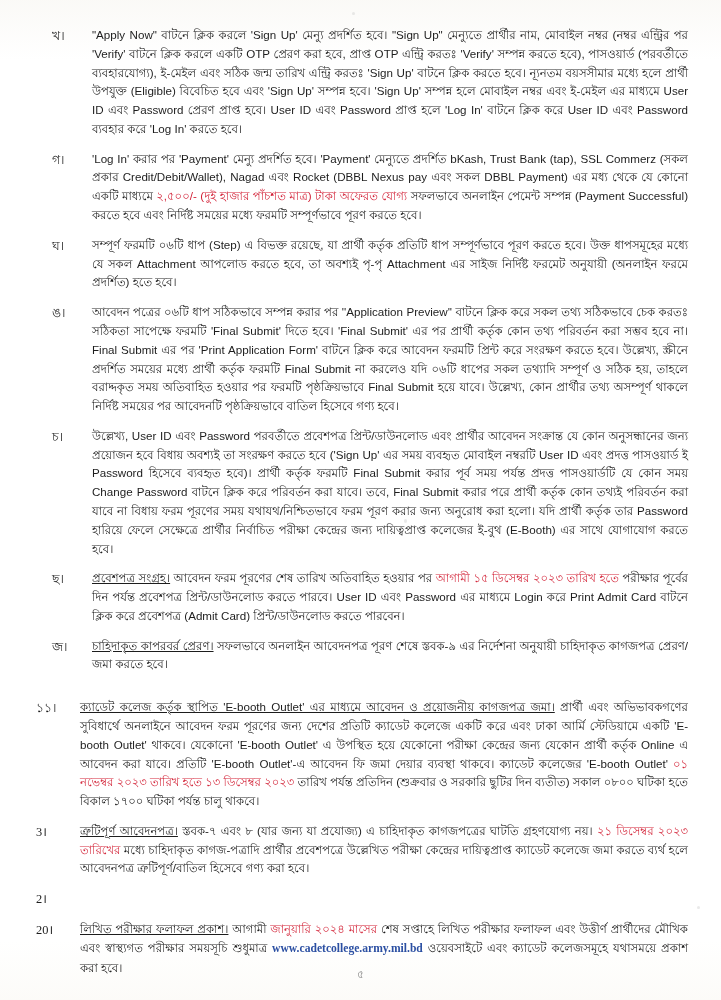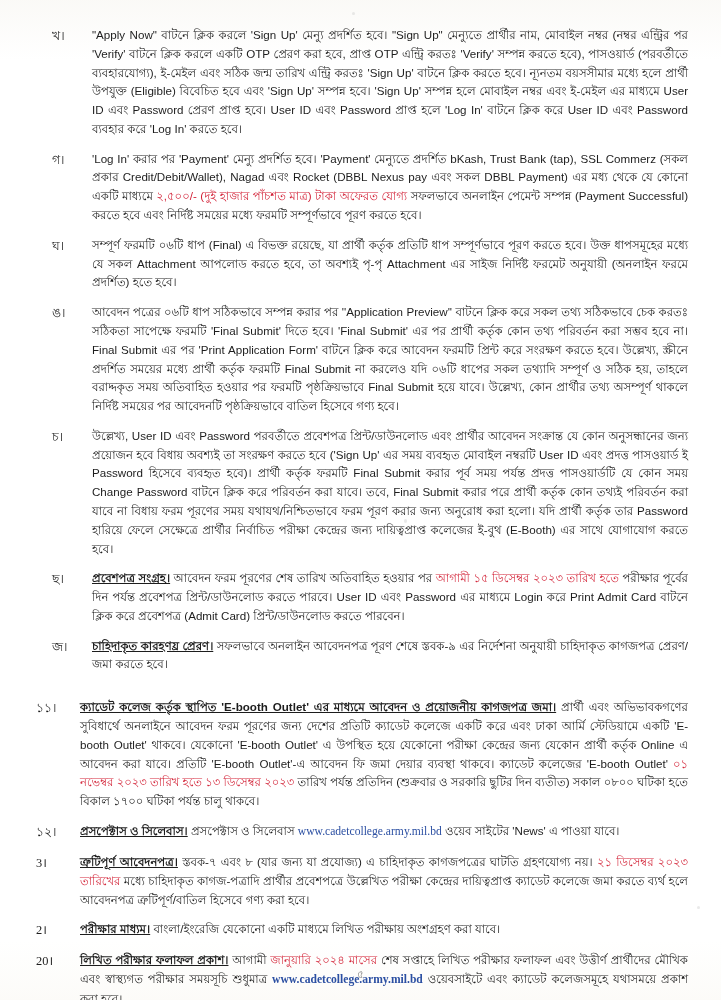--- a/index.html
+++ b/index.html
@@ -67,21 +67,21 @@
   .redplain {
     color: #d4283c;
     margin-top: 44px;
   }
   .blue {
     color: #2b4fa2;
   }
   .blue.b { font-weight: bold; }
   .u {
     text-decoration: underline;
-    font-weight: bold;
+    font-weight: normal;
   }
   .lat {
     font-family: "Liberation Serif", "DejaVu Serif", serif;
   }
   .bn {
     font-family: "Liberation Sans", "DejaVu Sans", sans-serif;
     font-size: 11.6px;
   }
   .spacer-md { height: 13px; }
 
@@ -118,63 +118,58 @@
       <span class="body bn">"Apply Now" বাটনে ক্লিক করলে 'Sign Up' মেন্যু প্রদর্শিত হবে। "Sign Up" মেন্যুতে প্রার্থীর নাম, মোবাইল নম্বর (নম্বর এন্ট্রির পর 'Verify' বাটনে ক্লিক করলে একটি OTP প্রেরণ করা হবে, প্রাপ্ত OTP এন্ট্রি করতঃ 'Verify' সম্পন্ন করতে হবে), পাসওয়ার্ড (পরবর্তীতে ব্যবহারযোগ্য), ই-মেইল এবং সঠিক জন্ম তারিখ এন্ট্রি করতঃ 'Sign Up' বাটনে ক্লিক করতে হবে। ন্যূনতম বয়সসীমার মধ্যে হলে প্রার্থী উপযুক্ত (Eligible) বিবেচিত হবে এবং 'Sign Up' সম্পন্ন হবে। 'Sign Up' সম্পন্ন হলে মোবাইল নম্বর এবং ই-মেইল এর মাধ্যমে User ID এবং Password প্রেরণ প্রাপ্ত হবে। User ID এবং Password প্রাপ্ত হলে 'Log In' বাটনে ক্লিক করে User ID এবং Password ব্যবহার করে 'Log In' করতে হবে।</span>
     </div>
 
     <div class="para top">
       <span class="marker">গ।</span>
       <span class="body bn"><span>'Log In' করার পর 'Payment' মেন্যু প্রদর্শিত হবে। 'Payment' মেন্যুতে প্রদর্শিত bKash, Trust Bank (tap), SSL Commerz (সকল প্রকার Credit/Debit/Wallet), Nagad এবং Rocket (DBBL Nexus pay এবং সকল DBBL Payment) এর মধ্য থেকে যে কোনো একটি মাধ্যমে </span><span class="red">২,৫০০/- (দুই হাজার পাঁচশত মাত্র) টাকা অফেরত যোগ্য</span><span> সফলভাবে অনলাইন পেমেন্ট সম্পন্ন (Payment Successful) করতে হবে এবং নির্দিষ্ট সময়ের মধ্যে ফরমটি সম্পূর্ণভাবে পূরণ করতে হবে।</span></span>
     </div>
 
     <div class="para top">
       <span class="marker">ঘ।</span>
-      <span class="body bn">সম্পূর্ণ ফরমটি ০৬টি ধাপ (Final) এ বিভক্ত রয়েছে, যা প্রার্থী কর্তৃক প্রতিটি ধাপ সম্পূর্ণভাবে পূরণ করতে হবে। উক্ত ধাপসমূহের মধ্যে যে সকল Attachment আপলোড করতে হবে, তা অবশ্যই পৃ-পৃ Attachment এর সাইজ নির্দিষ্ট ফরমেট অনুযায়ী (অনলাইন ফরমে প্রদর্শিত) হতে হবে।</span>
+      <span class="body bn">সম্পূর্ণ ফরমটি ০৬টি ধাপ (Step) এ বিভক্ত রয়েছে, যা প্রার্থী কর্তৃক প্রতিটি ধাপ সম্পূর্ণভাবে পূরণ করতে হবে। উক্ত ধাপসমূহের মধ্যে যে সকল Attachment আপলোড করতে হবে, তা অবশ্যই পৃ-পৃ Attachment এর সাইজ নির্দিষ্ট ফরমেট অনুযায়ী (অনলাইন ফরমে প্রদর্শিত) হতে হবে।</span>
     </div>
 
     <div class="para top">
       <span class="marker">ঙ।</span>
       <span class="body bn">আবেদন পত্রের ০৬টি ধাপ সঠিকভাবে সম্পন্ন করার পর ''Application Preview'' বাটনে ক্লিক করে সকল তথ্য সঠিকভাবে চেক করতঃ সঠিকতা সাপেক্ষে ফরমটি 'Final Submit' দিতে হবে। 'Final Submit' এর পর প্রার্থী কর্তৃক কোন তথ্য পরিবর্তন করা সম্ভব হবে না। Final Submit এর পর 'Print Application Form' বাটনে ক্লিক করে আবেদন ফরমটি প্রিন্ট করে সংরক্ষণ করতে হবে। উল্লেখ্য, স্ক্রীনে প্রদর্শিত সময়ের মধ্যে প্রার্থী কর্তৃক ফরমটি Final Submit না করলেও যদি ০৬টি ধাপের সকল তথ্যাদি সম্পূর্ণ ও সঠিক হয়, তাহলে বরাদ্দকৃত সময় অতিবাহিত হওয়ার পর ফরমটি পৃষ্ঠক্রিয়ভাবে Final Submit হয়ে যাবে। উল্লেখ্য, কোন প্রার্থীর তথ্য অসম্পূর্ণ থাকলে নির্দিষ্ট সময়ের পর আবেদনটি পৃষ্ঠক্রিয়ভাবে বাতিল হিসেবে গণ্য হবে।</span>
     </div>
 
     <div class="para top">
       <span class="marker">চ।</span>
       <span class="body bn">উল্লেখ্য, User ID এবং Password পরবর্তীতে প্রবেশপত্র প্রিন্ট/ডাউনলোড এবং প্রার্থীর আবেদন সংক্রান্ত যে কোন অনুসন্ধানের জন্য প্রয়োজন হবে বিধায় অবশ্যই তা সংরক্ষণ করতে হবে ('Sign Up' এর সময় ব্যবহৃত মোবাইল নম্বরটি User ID এবং প্রদত্ত পাসওয়ার্ড ই Password হিসেবে ব্যবহৃত হবে)। প্রার্থী কর্তৃক ফরমটি Final Submit করার পূর্ব সময় পর্যন্ত প্রদত্ত পাসওয়ার্ডটি যে কোন সময় Change Password বাটনে ক্লিক করে পরিবর্তন করা যাবে। তবে, Final Submit করার পরে প্রার্থী কর্তৃক কোন তথ্যই পরিবর্তন করা যাবে না বিধায় ফরম পূরণের সময় যথাযথ/নিশ্চিতভাবে ফরম পূরণ করার জন্য অনুরোধ করা হলো। যদি প্রার্থী কর্তৃক তার Password হারিয়ে ফেলে সেক্ষেত্রে প্রার্থীর নির্বাচিত পরীক্ষা কেন্দ্রের জন্য দায়িত্বপ্রাপ্ত কলেজের ই-বুথ (E-Booth) এর সাথে যোগাযোগ করতে হবে।</span>
     </div>
 
     <div class="para top">
       <span class="marker">ছ।</span>
       <span class="body bn"><span class="u">প্রবেশপত্র সংগ্রহ।</span><span> আবেদন ফরম পূরণের শেষ তারিখ অতিবাহিত হওয়ার পর </span><span class="redplain">আগামী ১৫ ডিসেম্বর ২০২৩ তারিখ হতে</span><span> পরীক্ষার পূর্বের দিন পর্যন্ত প্রবেশপত্র প্রিন্ট/ডাউনলোড করতে পারবে। User ID এবং Password এর মাধ্যমে Login করে Print Admit Card বাটনে ক্লিক করে প্রবেশপত্র (Admit Card) প্রিন্ট/ডাউনলোড করতে পারবেন।</span></span>
     </div>
 
     <div class="para top">
       <span class="marker">জ।</span>
-      <span class="body bn"><span class="u">চাহিদাকৃত কারহণয্র প্রেরণ।</span><span> সফলভাবে অনলাইন আবেদনপত্র পূরণ শেষে স্তবক-৯ এর নির্দেশনা অনুযায়ী চাহিদাকৃত কাগজপত্র প্রেরণ/জমা করতে হবে।</span></span>
+      <span class="body bn"><span class="u">চাহিদাকৃত কাপরবর্র প্রেরণ।</span><span> সফলভাবে অনলাইন আবেদনপত্র পূরণ শেষে স্তবক-৯ এর নির্দেশনা অনুযায়ী চাহিদাকৃত কাগজপত্র প্রেরণ/জমা করতে হবে।</span></span>
     </div>
 
     <div class="spacer-md"></div>
 
     <div class="para numbered">
       <span class="marker">১১।</span>
       <span class="body bn"><span class="u">ক্যাডেট কলেজ কর্তৃক স্থাপিত 'E-booth Outlet' এর মাধ্যমে আবেদন ও প্রয়োজনীয় কাগজপত্র জমা।</span><span> প্রার্থী এবং অভিভাবকগণের সুবিধার্থে অনলাইনে আবেদন ফরম পূরণের জন্য দেশের প্রতিটি ক্যাডেট কলেজে একটি করে এবং ঢাকা আর্মি স্টেডিয়ামে একটি 'E-booth Outlet' থাকবে। যেকোনো 'E-booth Outlet' এ উপস্থিত হয়ে যেকোনো পরীক্ষা কেন্দ্রের জন্য যেকোন প্রার্থী কর্তৃক Online এ আবেদন করা যাবে। প্রতিটি 'E-booth Outlet'-এ আবেদন ফি জমা দেয়ার ব্যবস্থা থাকবে। ক্যাডেট কলেজের 'E-booth Outlet' </span><span class="redplain">০১ নভেম্বর ২০২৩ তারিখ হতে ১৩ ডিসেম্বর ২০২৩</span><span> তারিখ পর্যন্ত প্রতিদিন (শুক্রবার ও সরকারি ছুটির দিন ব্যতীত) সকাল ০৮০০ ঘটিকা হতে বিকাল ১৭০০ ঘটিকা পর্যন্ত চালু থাকবে।</span></span>
     </div>
 
-    <div class="para numbered">
-      <span class="marker">১২।</span>
-      <span class="body bn"><span class="u">প্রসপেক্টাস ও সিলেবাস।</span><span> প্রসপেক্টাস ও সিলেবাস </span><span class="blue lat">www.cadetcollege.army.mil.bd</span><span> ওয়েব সাইটের 'News' এ পাওয়া যাবে।</span></span>
-    </div>
 
     <div class="para numbered">
       <span class="marker">3।</span>
       <span class="body bn"><span class="u">ত্রুটিপূর্ণ আবেদনপত্র।</span><span> স্তবক-৭ এবং ৮ (যার জন্য যা প্রযোজ্য) এ চাহিদাকৃত কাগজপত্রের ঘাটতি গ্রহণযোগ্য নয়। </span><span class="redplain">২১ ডিসেম্বর ২০২৩ তারিখের</span><span> মধ্যে চাহিদাকৃত কাগজ-পত্রাদি প্রার্থীর প্রবেশপত্রে উল্লেখিত পরীক্ষা কেন্দ্রের দায়িত্বপ্রাপ্ত ক্যাডেট কলেজে জমা করতে ব্যর্থ হলে আবেদনপত্র ত্রুটিপূর্ণ/বাতিল হিসেবে গণ্য করা হবে।</span></span>
     </div>
 
     <div class="para numbered">
       <span class="marker">2।</span>
-      <span class="body bn"><span class="u">পরীক্ষার মাধ্যম।</span><span> বাংলা/ইংরেজি যেকোনো একটি মাধ্যমে লিখিত পরীক্ষায় অংশগ্রহণ করা যাবে।</span></span>
     </div>
 
     <div class="para numbered">
       <span class="marker">20।</span>
       <span class="body bn"><span class="u">লিখিত পরীক্ষার ফলাফল প্রকাশ।</span><span> আগামী </span><span class="redplain">জানুয়ারি ২০২৪ মাসের</span><span> শেষ সপ্তাহে লিখিত পরীক্ষার ফলাফল এবং উত্তীর্ণ প্রার্থীদের মৌখিক এবং স্বাস্থ্যগত পরীক্ষার সময়সূচি শুধুমাত্র </span><span class="blue b lat">www.cadetcollege.army.mil.bd</span><span> ওয়েবসাইটে এবং ক্যাডেট কলেজসমূহে যথাসময়ে প্রকাশ করা হবে।</span></span>
     </div>
 
   </div>
 
   <div class="footer-num">৫</div>

